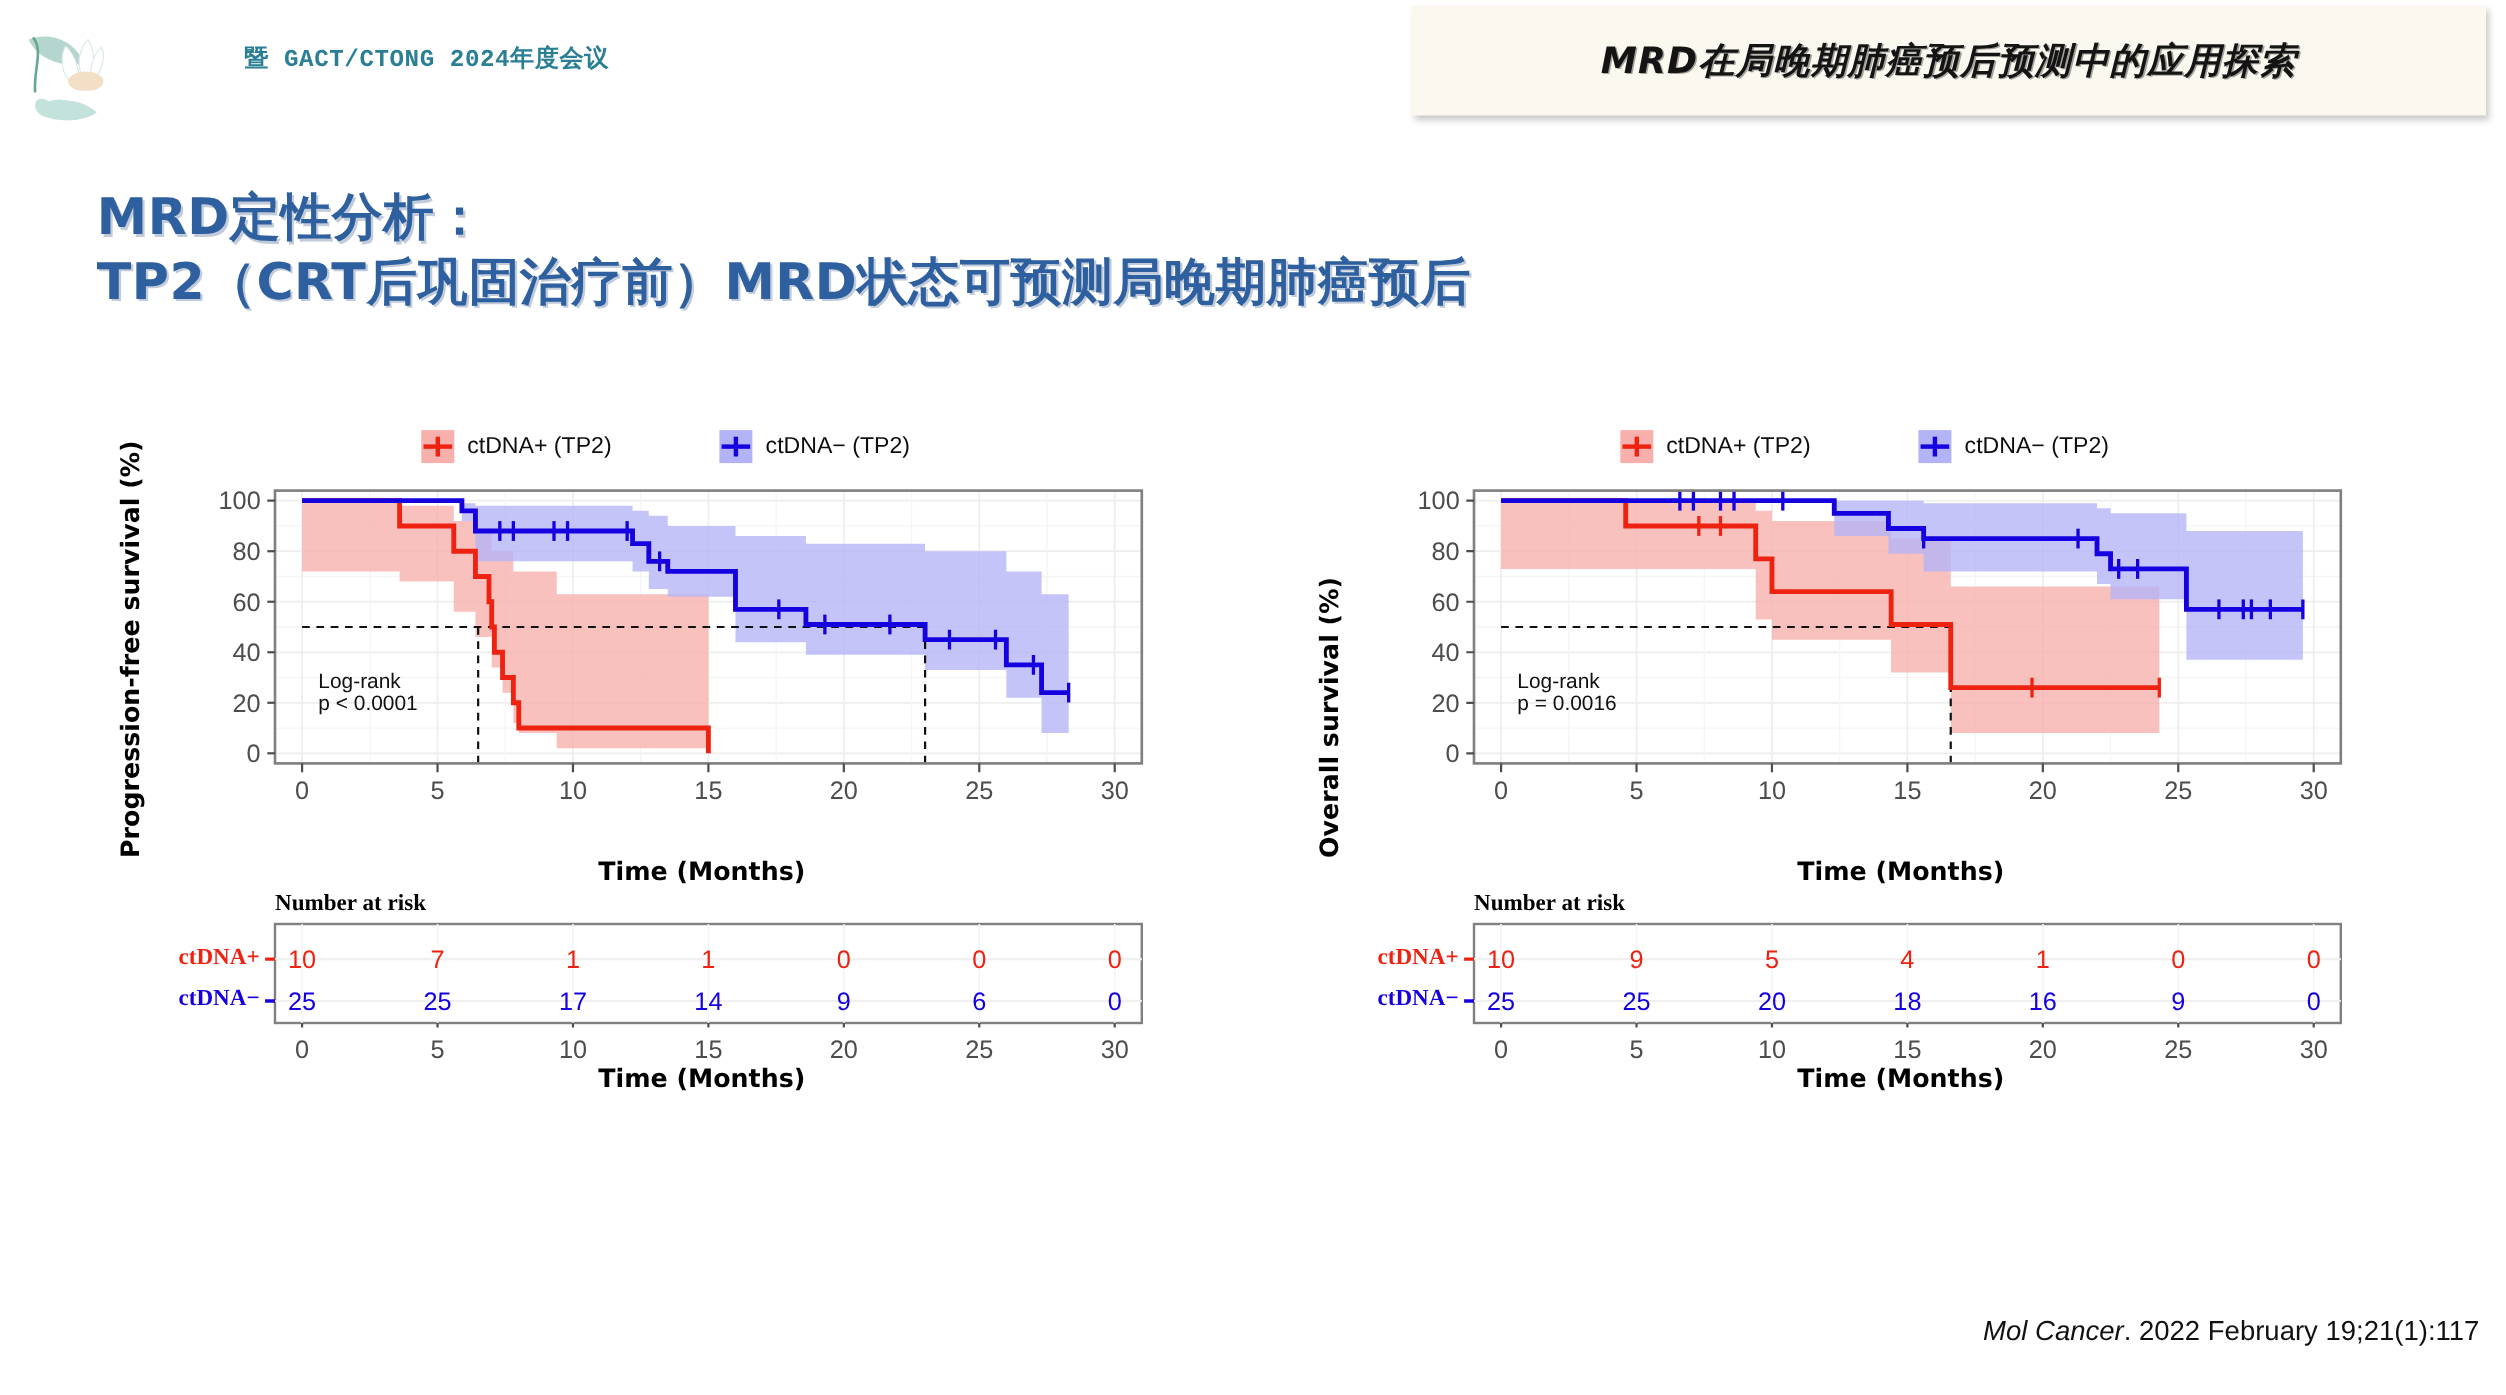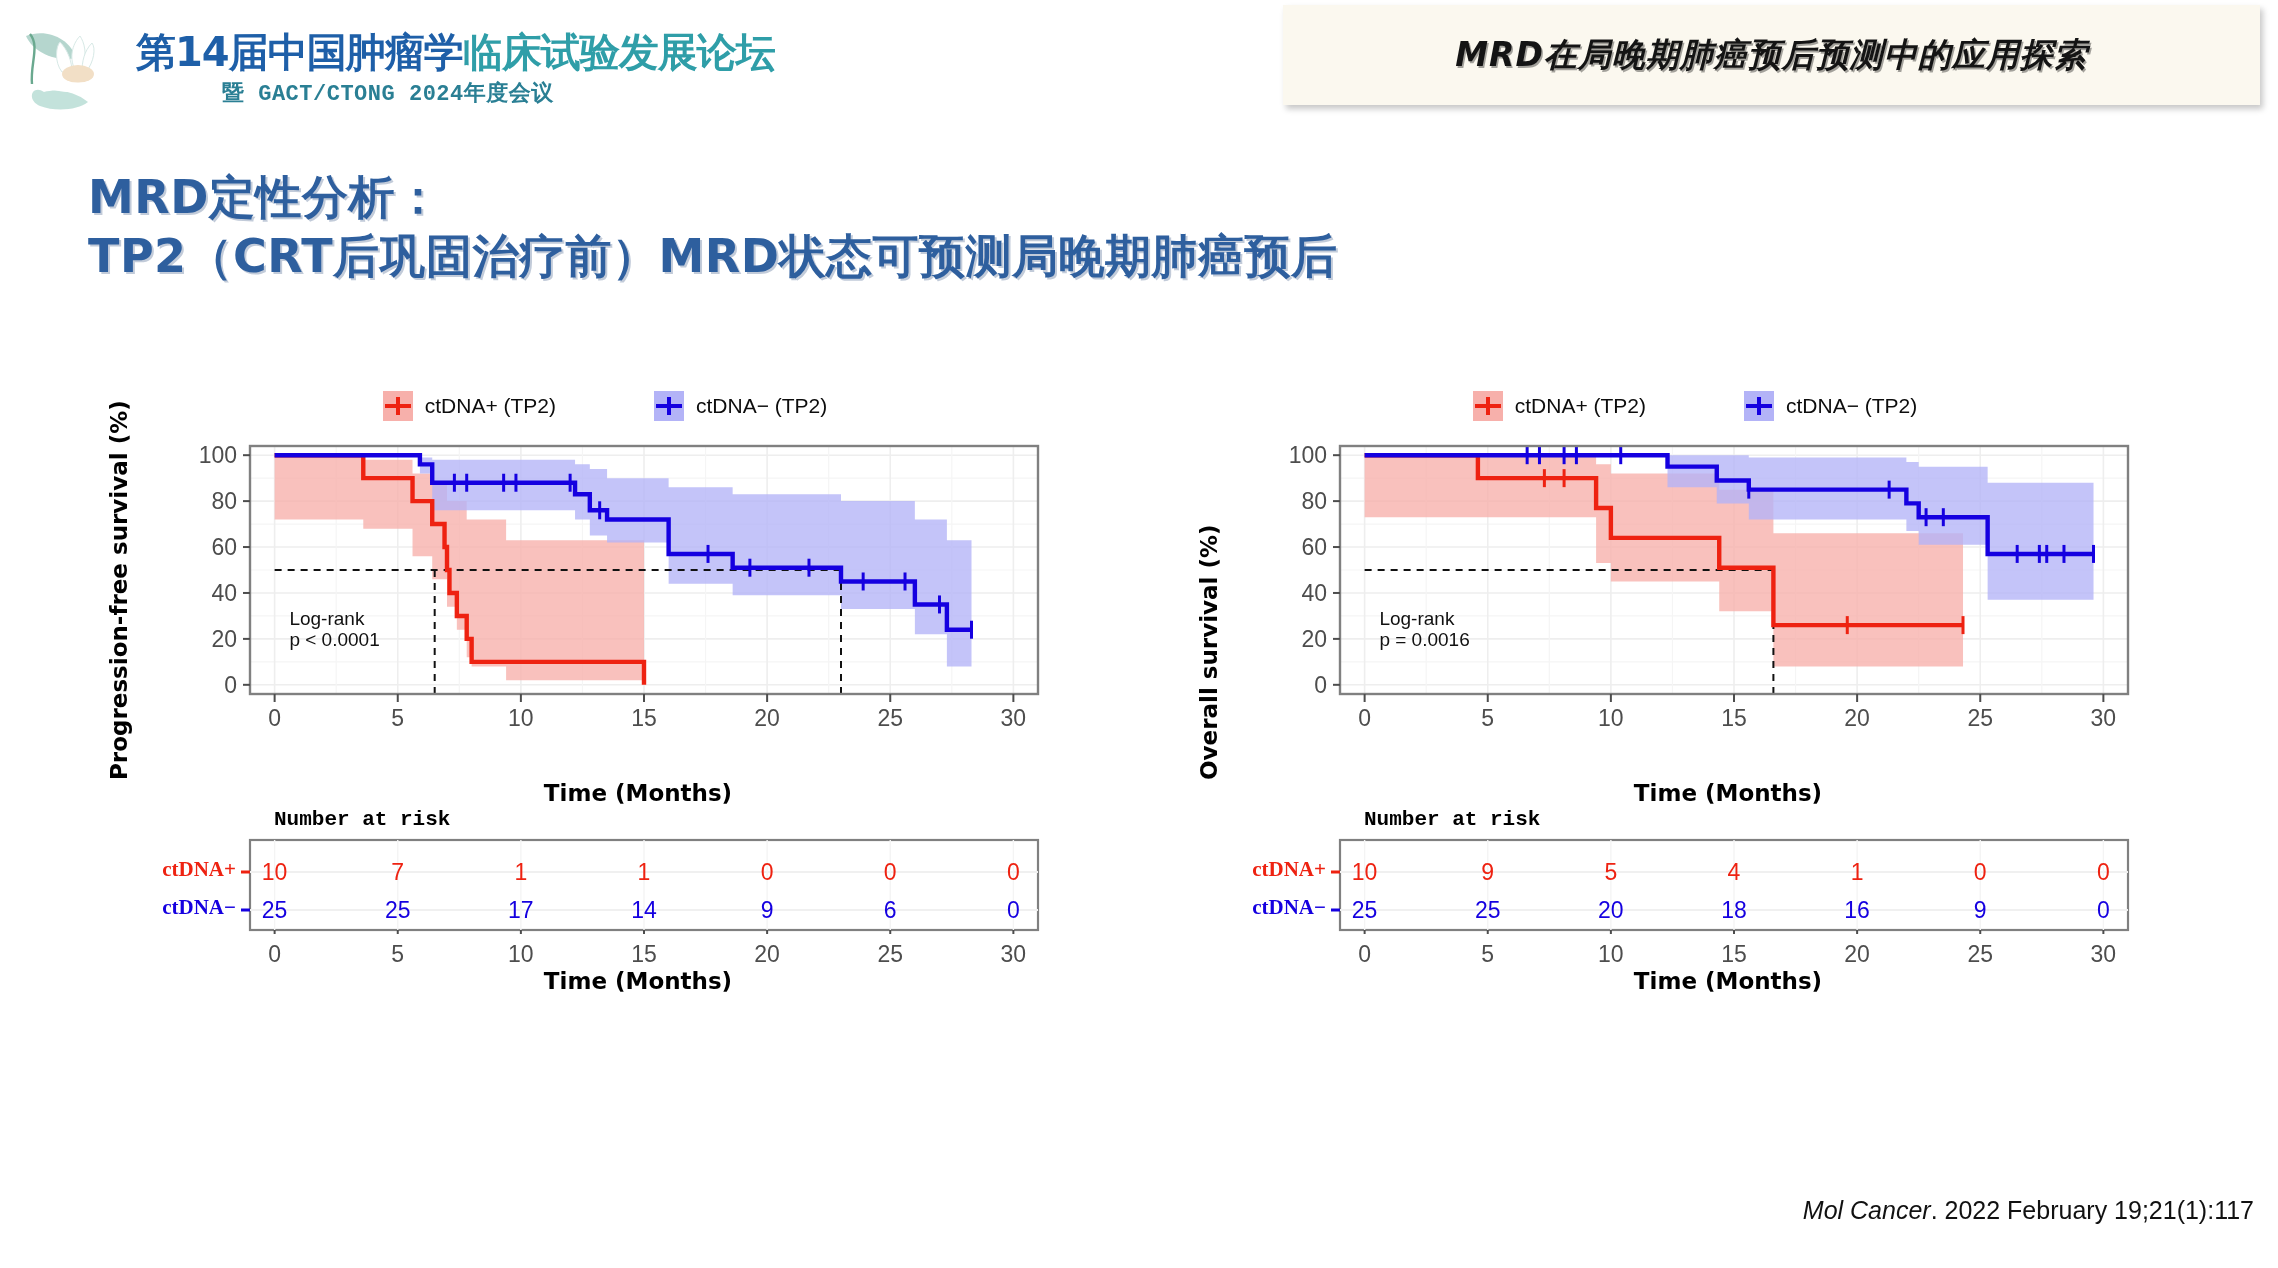--- a/index.html
+++ b/index.html
@@ -55,21 +55,21 @@
   .legend-label{font-size:21px;color:#0d0d0d;font-family:"Liberation Sans",sans-serif;
     white-space:nowrap;}
 
   .ylab{position:absolute;font-weight:bold;font-size:23px;color:#000;
     font-family:"DejaVu Sans",sans-serif;
     transform:rotate(-90deg);transform-origin:left top;white-space:nowrap;}
   .xlab{position:absolute;font-weight:bold;font-size:23px;color:#000;
     font-family:"DejaVu Sans",sans-serif;white-space:nowrap;}
 
   .risk-title{position:absolute;font-weight:bold;font-size:21px;color:#000;
-    font-family:Liberation Mono, monospace;white-space:nowrap;margin-left:24px;}
+    font-family:Liberation Serif, serif;white-space:nowrap;}
   .risk-rowlabel{position:absolute;font-weight:bold;font-size:21px;
     font-family:Liberation Serif, serif;white-space:nowrap;text-align:left;}
 
   
   #citation{position:absolute;right:24px;top:1196px;font-size:25px;color:#111;
     font-family:"Liberation Sans",sans-serif;white-space:nowrap;}
   #citation i{}
 </style>
 </head>
 <body>
@@ -79,23 +79,20 @@
     <path d="M8 18 C28 10 52 20 58 40 C40 44 16 36 8 18 Z" fill="#a8cfc6" opacity=".85"></path>
     <path d="M14 66 C12 46 22 28 12 16" stroke="#6aa98f" stroke-width="2.4" fill="none"></path>
     <path d="M26 74 C14 66 8 82 22 88 C38 94 60 92 70 84 C58 74 40 70 26 74 Z" fill="#bddfd7" opacity=".9"></path>
     <path d="M56 50 C50 34 58 22 62 18 C66 24 70 36 64 50 Z" fill="#ffffff" stroke="#d7e9e6" stroke-width="1"></path>
     <path d="M44 54 C36 44 38 28 42 24 C50 32 54 44 54 54 Z" fill="#ffffff" stroke="#d7e9e6" stroke-width="1"></path>
     <path d="M68 54 C76 44 78 30 74 25 C66 33 64 44 64 54 Z" fill="#ffffff" stroke="#d7e9e6" stroke-width="1"></path>
     <ellipse cx="60" cy="56" rx="16" ry="9" fill="#f2dfc6"></ellipse>
     <path d="M32 60 C24 56 20 66 30 70 C44 76 76 76 90 68 C96 64 92 56 84 60 C70 66 46 66 32 60 Z" fill="#ffffff" opacity=".95"></path>
   </svg>
   <div id="logo-text">
-    <div class="logo-line1">
-      <span class="lg-blue">第</span><span class="lg-blue">14</span><span class="lg-blue">届</span><span class="lg-blue">中国肿瘤学</span><span class="lg-teal">临床试验发展论坛</span>
-    </div>
     <div class="logo-line2">暨 GACT/CTONG 2024年度会议</div>
   </div>
 </div>
 
 <div id="topic-banner">
   <span>MRD在局晚期肺癌预后预测中的应用探索</span>
 </div>
 
 <div id="slide-title">
   <div>MRD定性分析：</div>

